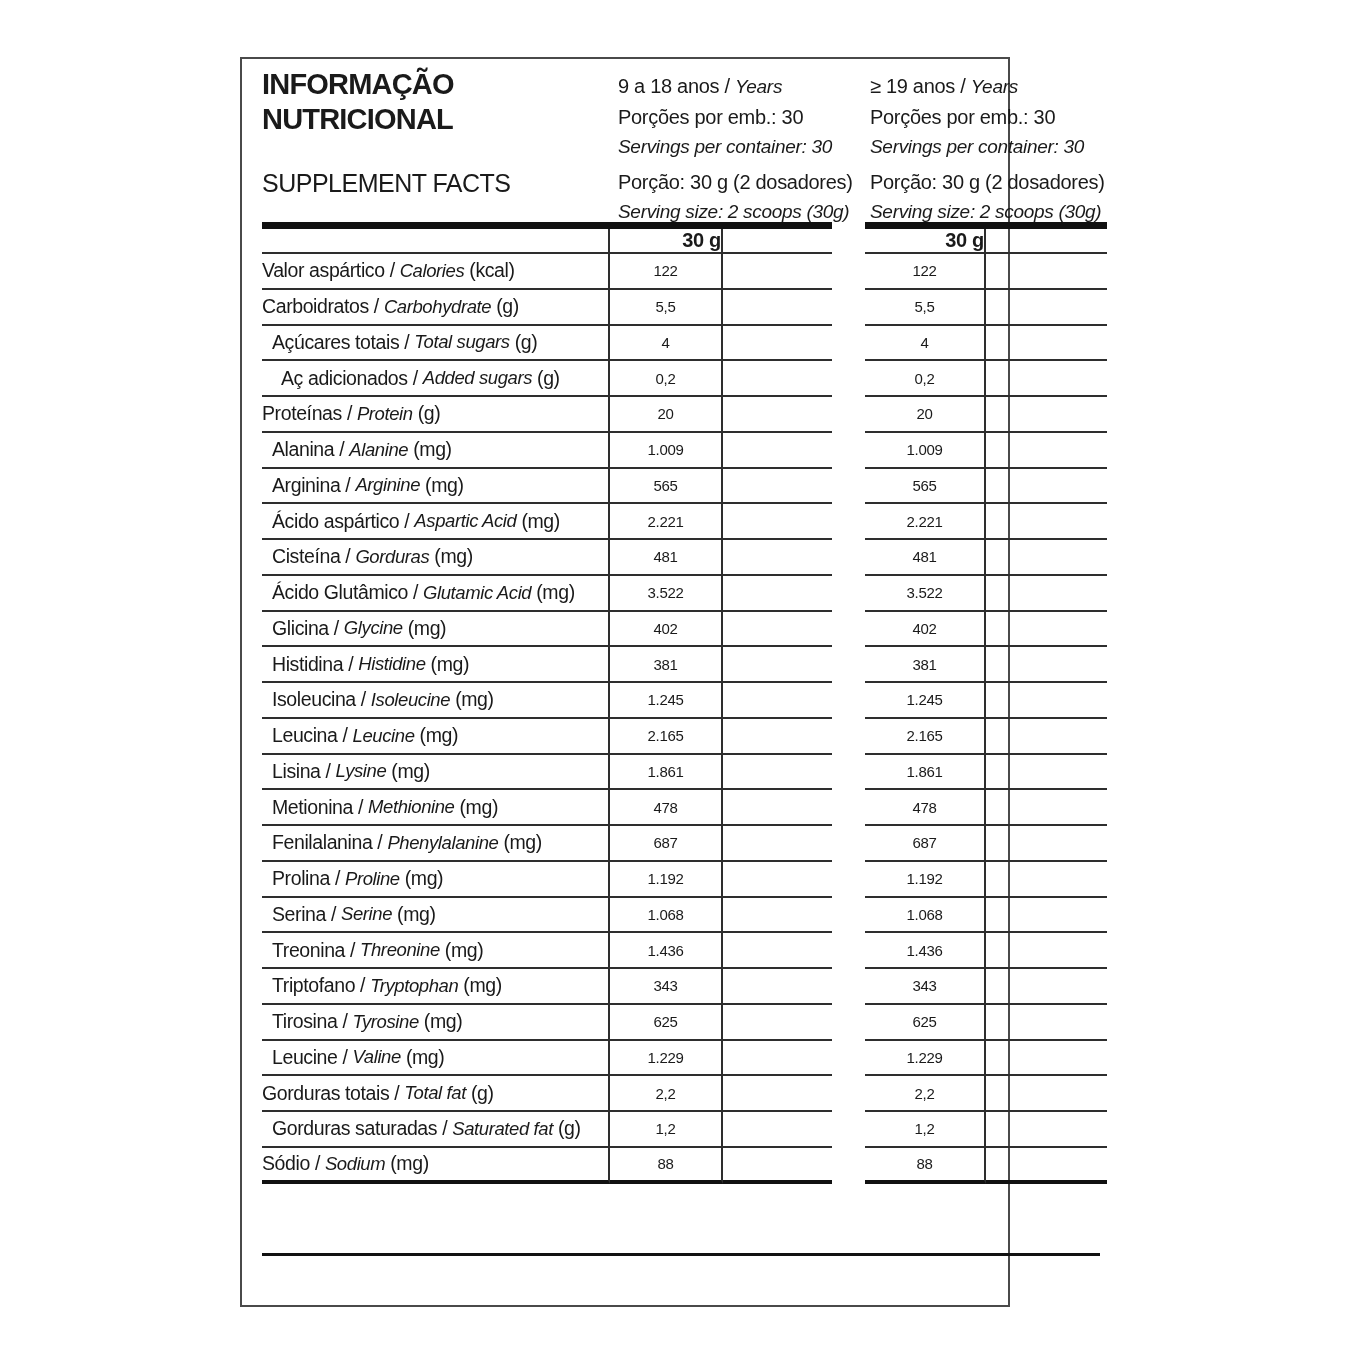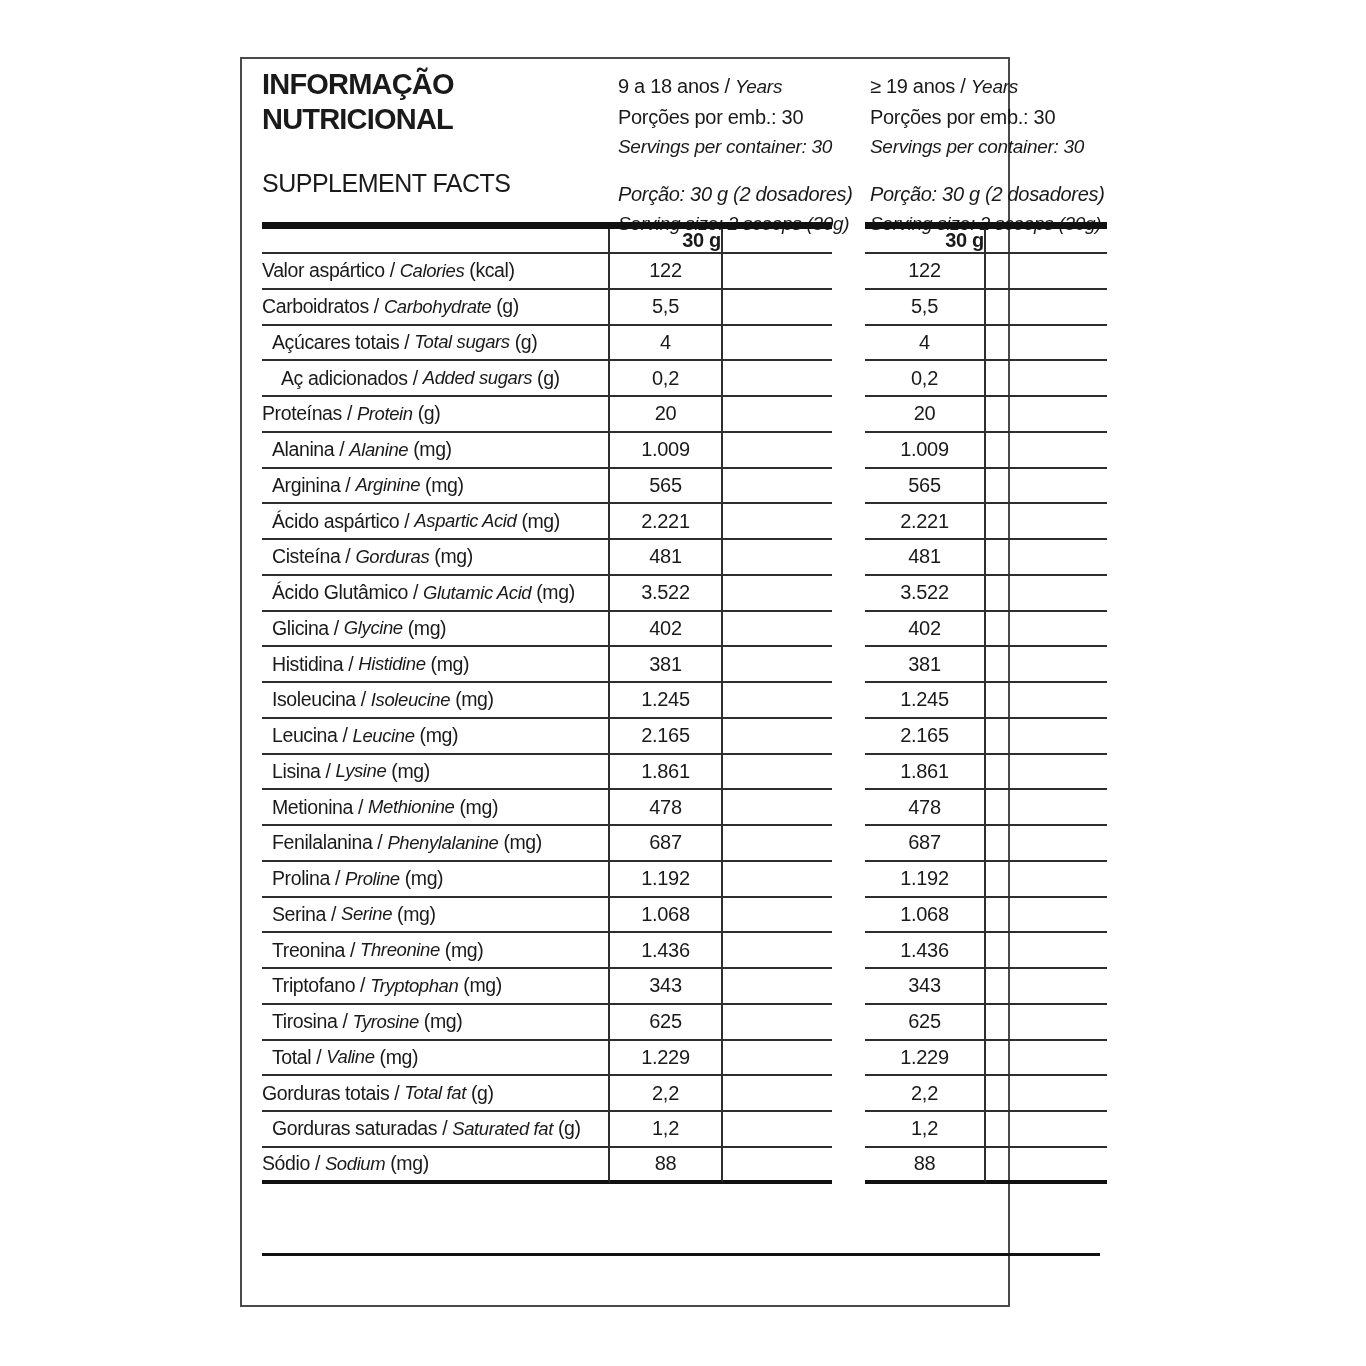--- a/index.html
+++ b/index.html
@@ -16,21 +16,21 @@
 
   
   .title-block{ position:absolute; left:20px; top:8px; }
   .title-line{ font-size:29px; font-weight:bold; line-height:35px; letter-spacing:-0.8px; white-space:nowrap; }
   .subtitle{ position:absolute; left:20px; top:110px; font-size:25px; letter-spacing:-0.5px; white-space:nowrap; }
 
   .group-header{ position:absolute; top:12px; width:250px; }
   .gh1{ left:376px; } .gh2{ left:628px; }
   .group-header .line{ font-size:20px; line-height:30px; white-space:nowrap; }
   .group-header .line.it, .group-header .it{ font-style:italic; font-size:19px; }
-  .group-header .mt{ margin-top:17px;font-style:italic; }
+  .group-header .mt{ margin-top:5px; }
 
   
   .bar{ position:absolute; top:163px; height:7px; background:var(--bar); }
   .bar-left{ left:20px; width:570px; }
   .bar-right{ left:623px; width:242px; }
 
   .grid6{ display:grid; grid-template-columns:348px 113px 109px 33px 121px 121px; }
   .thead{ position:absolute; left:20px; top:170px; width:845px; height:25px; }
   .thead > div{ height:25px; line-height:23px; }
   .amount-header{ font-weight:bold; font-size:20px; text-align:right; }
@@ -42,21 +42,21 @@
   .b-bottom{ border-bottom:2px solid var(--rule); }
   .b-right{ border-right:2px solid var(--rule); }
   .t-row.last .b-bottom{ border-bottom-width:4px; border-bottom-color:var(--bar); }
 
   .c-label{ font-size:19.5px; white-space:nowrap; overflow:hidden; letter-spacing:-0.4px; }
   .c-label .en{ font-style:italic; font-size:18.5px; }
   .c-label span{ margin-right:5px; }
   .c-label span:last-child{ margin-right:0; }
   .indent-1 .c-label{ padding-left:10px; }
   .indent-2 .c-label{ padding-left:19px; }
-  .c-val{ font-size:20px; justify-content:center; text-align:center; }
+  .c-val{ font-size:15px; justify-content:center; text-align:center; }
 
   
   .fn{ position:absolute; left:20px; width:838px; font-size:20px; line-height:27.5px; text-align:justify; letter-spacing:-0.2px; }
   .fn .en{ font-style:italic; }
   .fn1{ top:1136px; }
   .fn-rule{ position:absolute; left:20px; top:1194px; width:838px; height:3px; background:var(--bar); }
   .fn2{ top:1204px; text-align-last:justify; }
 </style>
 </head>
 <body>
@@ -357,21 +357,21 @@
       <span>(mg)</span>
     </div>
     <div class="c-val b-bottom b-right">625</div>
     <div class="b-bottom"></div>
     <div></div>
     <div class="c-val b-bottom b-right">625</div>
     <div class="b-bottom"></div>
   </div>
       <div class="t-row grid6 indent-1">
     <div class="c-label b-bottom b-right">
-      <span>Total /</span>
+      <span>Leucine /</span>
       <span class="en">Valine</span>
       <span>(mg)</span>
     </div>
     <div class="c-val b-bottom b-right">1.229</div>
     <div class="b-bottom"></div>
     <div></div>
     <div class="c-val b-bottom b-right">1.229</div>
     <div class="b-bottom"></div>
   </div>
       <div class="t-row grid6 indent-0">

